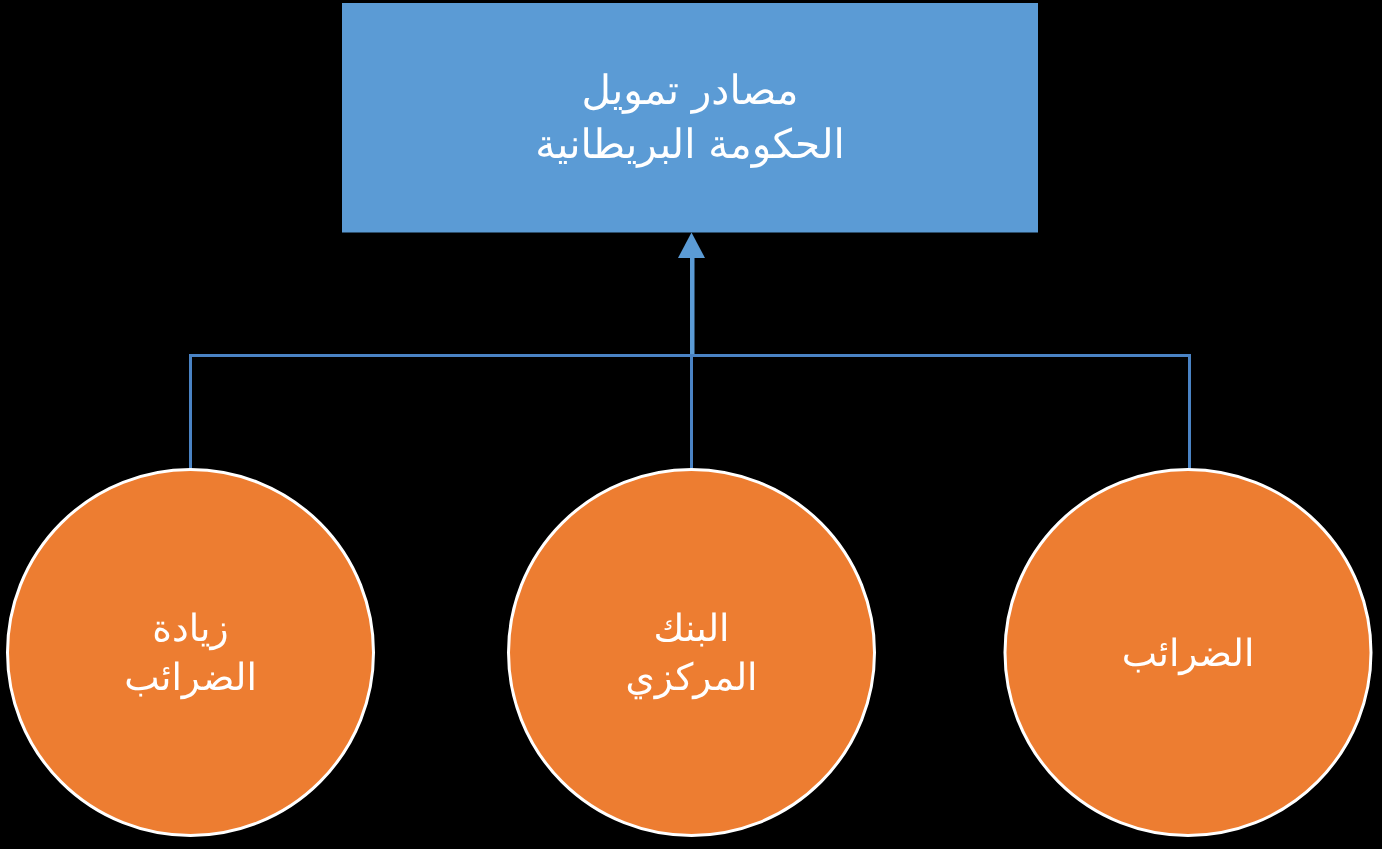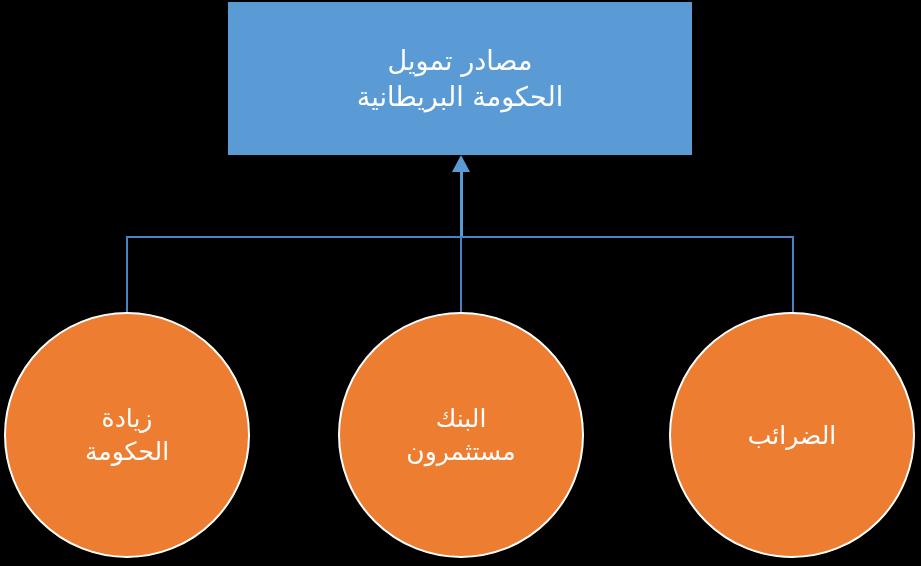--- a/index.html
+++ b/index.html
@@ -132,25 +132,25 @@
   <div class="arrow-stem"></div>
 
   <div class="trunk-h"></div>
 
   <div class="leg-left"></div>
   <div class="leg-mid"></div>
   <div class="leg-right"></div>
 
   <div class="leaf-circle" id="leaf-0">
     <span class="node-label">زيادة
-الحكومة</span>
+الضرائب</span>
   </div>
 
   <div class="leaf-circle" id="leaf-1">
     <span class="node-label">البنك
-مستثمرون</span>
+المركزي</span>
   </div>
 
   <div class="leaf-circle" id="leaf-2">
     <span class="node-label">الضرائب</span>
   </div>
 
 </div>
 
 </body></html>

